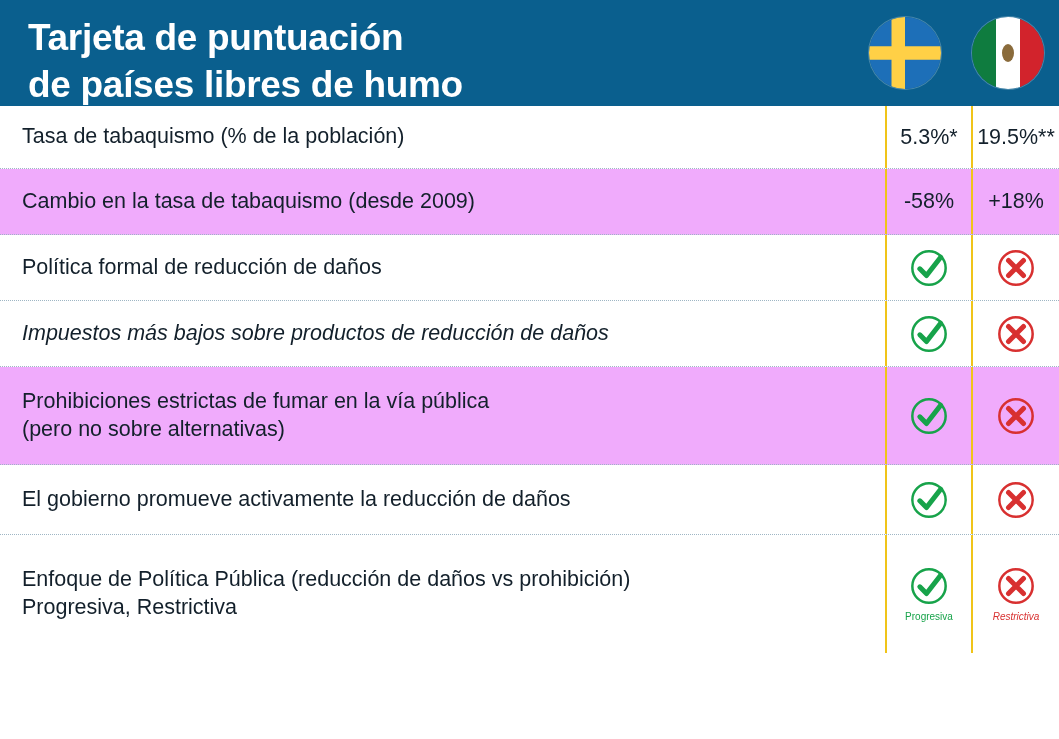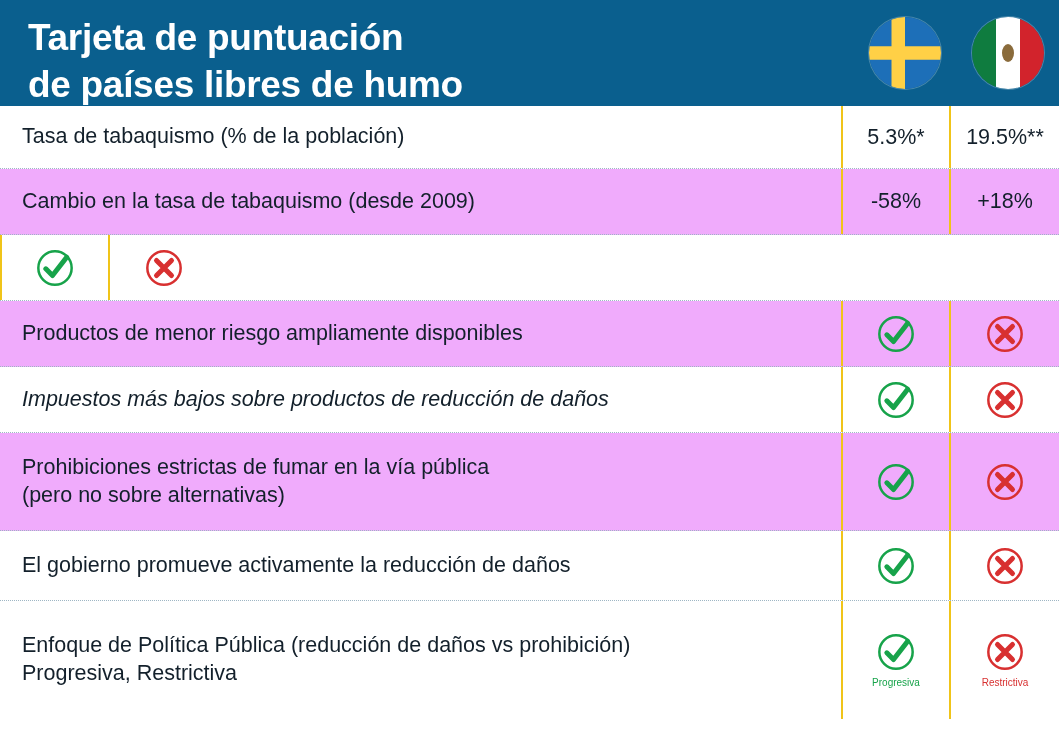--- a/index.html
+++ b/index.html
@@ -80,21 +80,21 @@
     display: flex;
     align-items: center;
     font-size: 21.5px;
     color: #13202b;
     padding: 0 16px 0 22px;
     line-height: 1.3;
   }
   .label .sub { display: block; }
 
   .cell {
-    width: 109px;
+    width: 87px;
     flex: none;
     display: flex;
     flex-direction: column;
     align-items: center;
     justify-content: center;
     font-size: 21.5px;
     color: #13202b;
     box-sizing: border-box;
   }
   .cell.sweden { border-left: 2px solid #f0c419; border-right: 1px solid #f0c419; }
@@ -106,21 +106,21 @@
     width: 40px;
     height: 40px;
     display: block;
   }
   .tag {
     font-size: 10px;
     margin-top: 6px;
     line-height: 1;
   }
   .tag.good { color: #17a34a; }
-  .tag.bad  { color: #d83030; }
+  .tag.bad  { color: #d83030; font-style: italic; }
 
   
   .r0 { height: 63px; }
   .r1 { height: 66px; }
   .r2 { height: 66px; }
   .r3 { height: 66px; }
   .r4 { height: 66px; font-style: italic; }
   .r5 { height: 98px; }
   .r6 { height: 70px; }
   .r7 { height: 118px; }
@@ -174,49 +174,35 @@
       <div class="label">Cambio en la tasa de tabaquismo (desde 2009)</div>
       <div class="cell sweden">
         <span class="value">-58%</span>
       </div>
       <div class="cell mexico">
         <span class="value">+18%</span>
       </div>
     </div>
 
     <div class="row white r2">
-      <div class="cell sweden">
-        <svg class="mark" viewBox="0 0 48 48" aria-hidden="true">
-          <circle cx="24" cy="24" r="20" fill="none" stroke="#17a34a" stroke-width="3"></circle>
-          <path d="M13 25 L21 33 L38 11" fill="none" stroke="#17a34a" stroke-width="6" stroke-linecap="round" stroke-linejoin="round"></path>
-        </svg>
-      </div>
-      <div class="cell mexico">
-        <svg class="mark" viewBox="0 0 48 48" aria-hidden="true">
-          <circle cx="24" cy="24" r="20" fill="none" stroke="#d83030" stroke-width="3"></circle>
-          <path d="M15 15 L33 33 M33 15 L15 33" fill="none" stroke="#d83030" stroke-width="6" stroke-linecap="round"></path>
-        </svg>
-      </div>
-    </div>
-
-    <div class="row alt r3">
-      <div class="label">Productos de menor riesgo ampliamente disponibles</div>
-      <div class="cell sweden">
-        <svg class="mark" viewBox="0 0 48 48" aria-hidden="true">
-          <circle cx="24" cy="24" r="20" fill="none" stroke="#17a34a" stroke-width="3"></circle>
-          <path d="M13 25 L21 33 L38 11" fill="none" stroke="#17a34a" stroke-width="6" stroke-linecap="round" stroke-linejoin="round"></path>
-        </svg>
-      </div>
-      <div class="cell mexico">
-        <svg class="mark" viewBox="0 0 48 48" aria-hidden="true">
-          <circle cx="24" cy="24" r="20" fill="none" stroke="#d83030" stroke-width="3"></circle>
-          <path d="M15 15 L33 33 M33 15 L15 33" fill="none" stroke="#d83030" stroke-width="6" stroke-linecap="round"></path>
-        </svg>
-      </div>
-    </div>
+      <div class="label">Política formal de reducción de daños</div>
+      <div class="cell sweden">
+        <svg class="mark" viewBox="0 0 48 48" aria-hidden="true">
+          <circle cx="24" cy="24" r="20" fill="none" stroke="#17a34a" stroke-width="3"></circle>
+          <path d="M13 25 L21 33 L38 11" fill="none" stroke="#17a34a" stroke-width="6" stroke-linecap="round" stroke-linejoin="round"></path>
+        </svg>
+      </div>
+      <div class="cell mexico">
+        <svg class="mark" viewBox="0 0 48 48" aria-hidden="true">
+          <circle cx="24" cy="24" r="20" fill="none" stroke="#d83030" stroke-width="3"></circle>
+          <path d="M15 15 L33 33 M33 15 L15 33" fill="none" stroke="#d83030" stroke-width="6" stroke-linecap="round"></path>
+        </svg>
+      </div>
+    </div>
+
 
     <div class="row white r4">
       <div class="label">Impuestos más bajos sobre productos de reducción de daños</div>
       <div class="cell sweden">
         <svg class="mark" viewBox="0 0 48 48" aria-hidden="true">
           <circle cx="24" cy="24" r="20" fill="none" stroke="#17a34a" stroke-width="3"></circle>
           <path d="M13 25 L21 33 L38 11" fill="none" stroke="#17a34a" stroke-width="6" stroke-linecap="round" stroke-linejoin="round"></path>
         </svg>
       </div>
       <div class="cell mexico">

